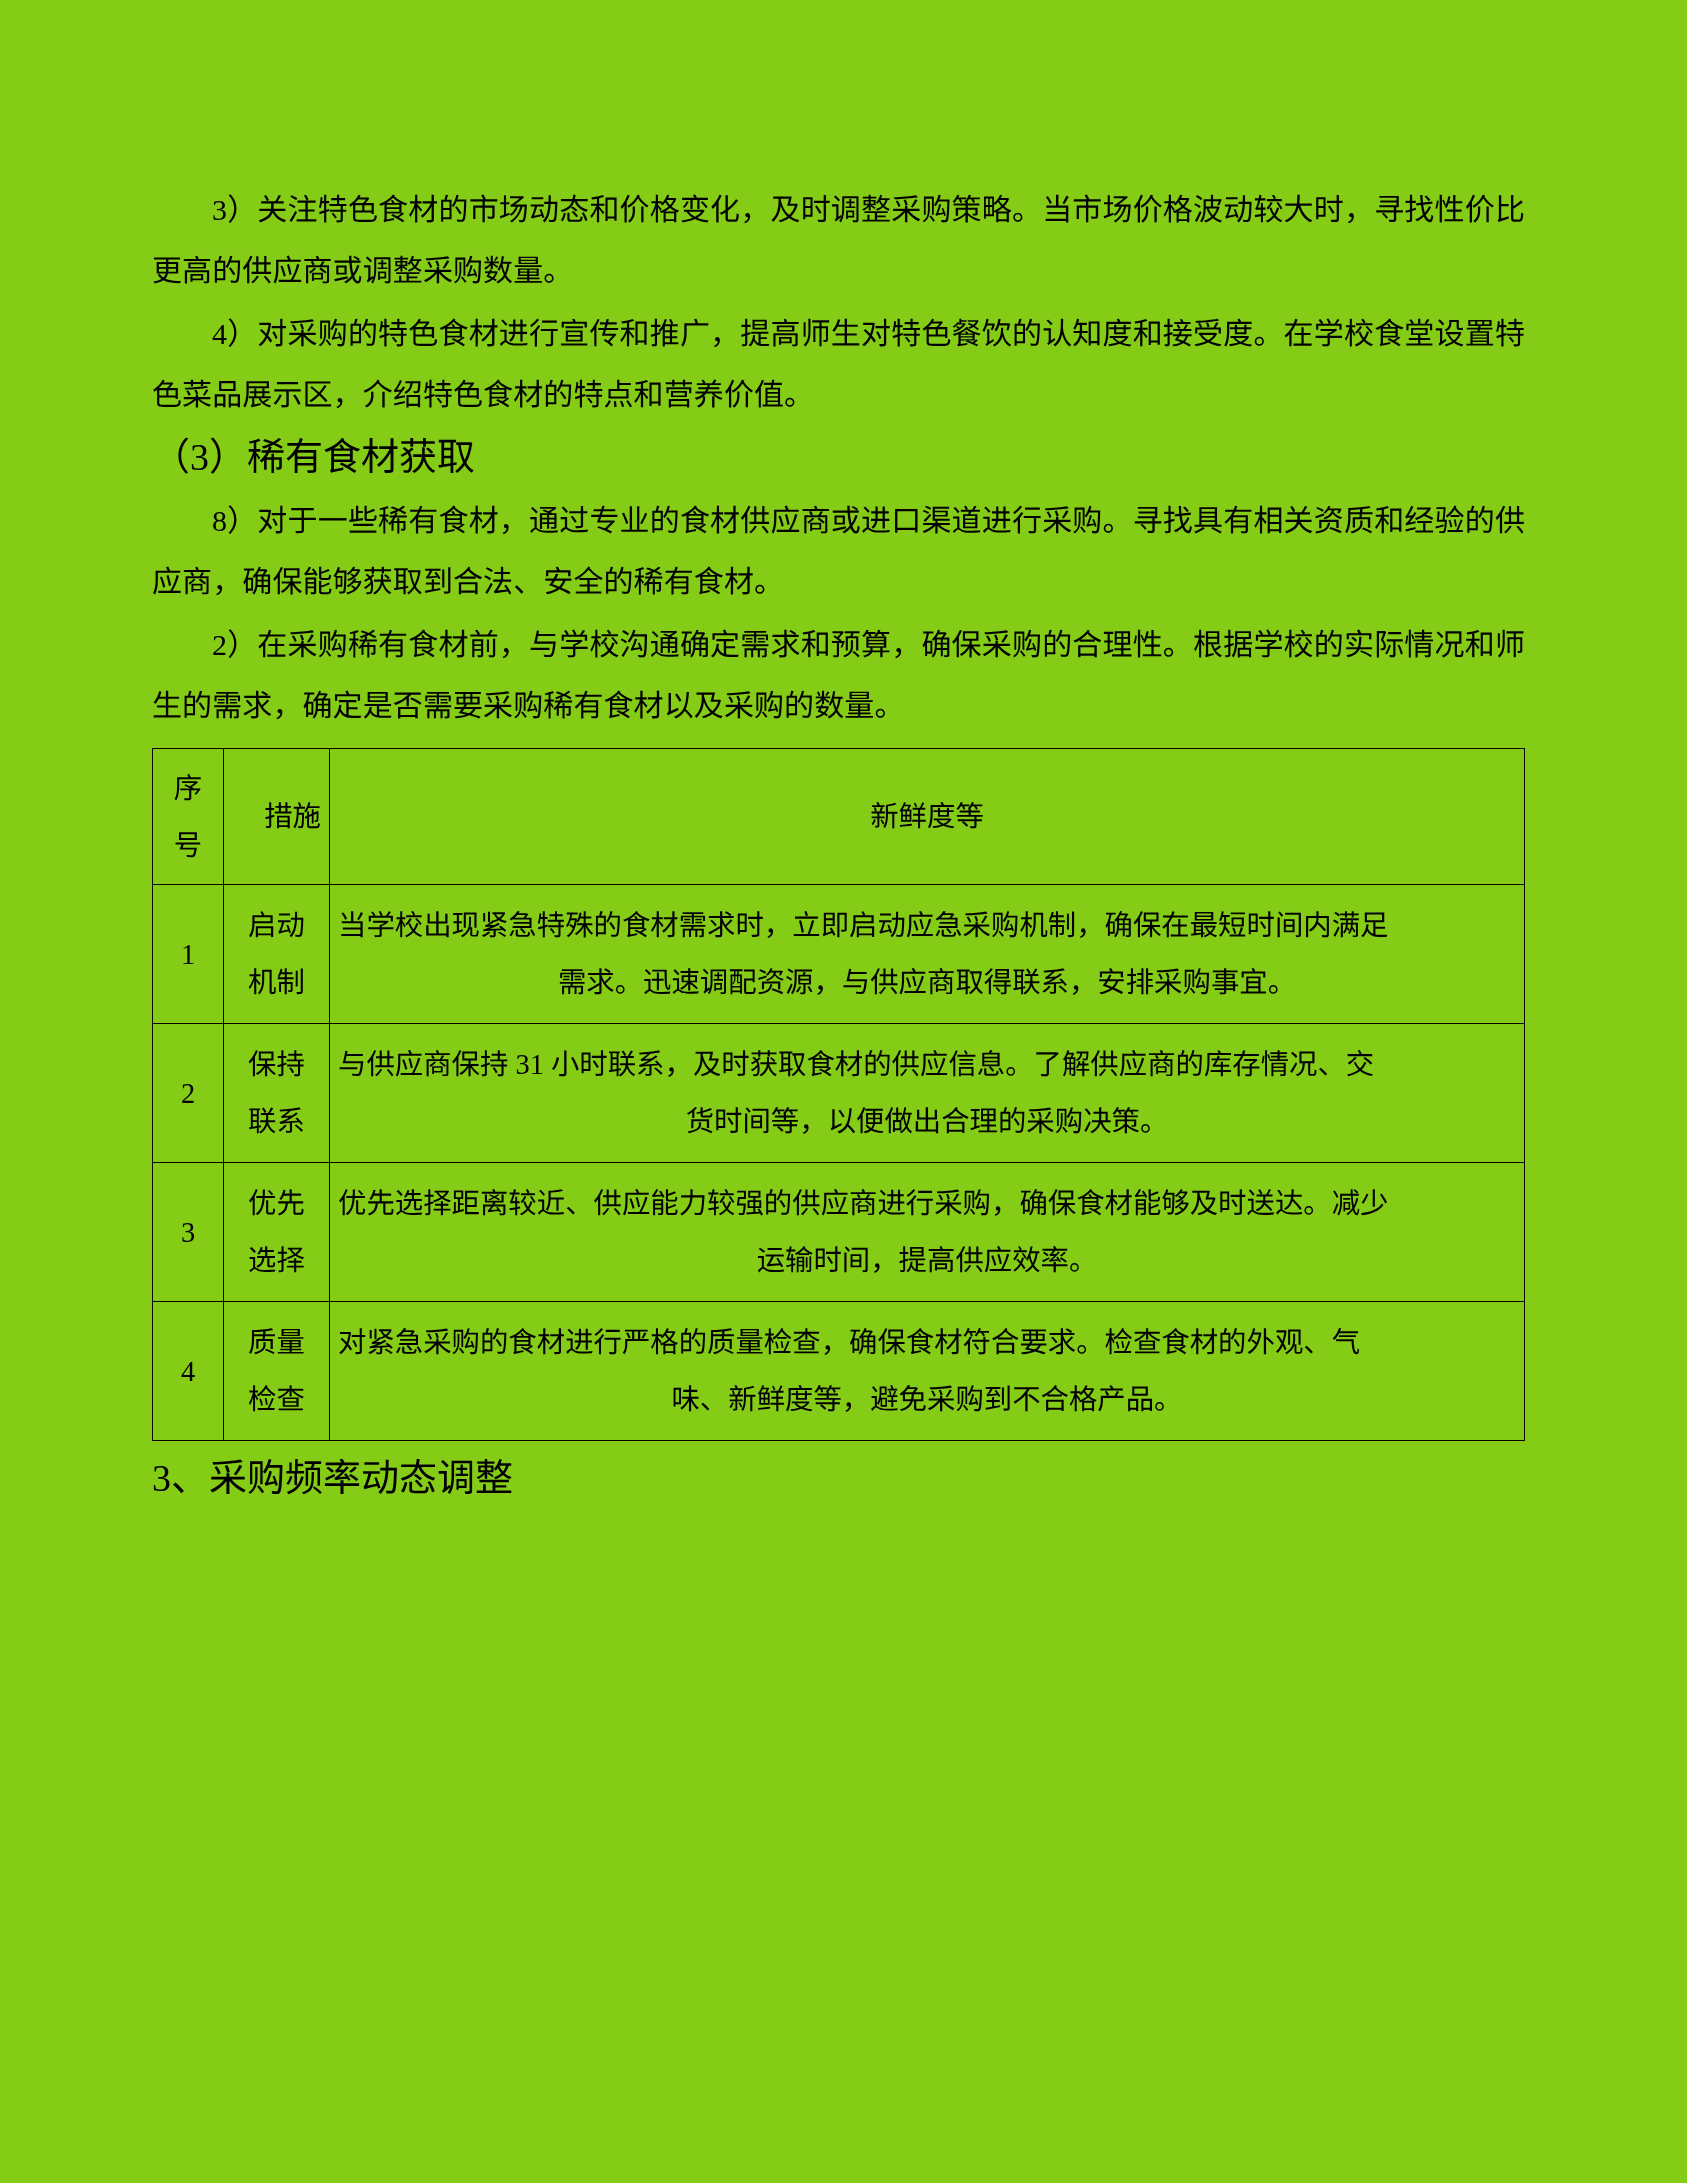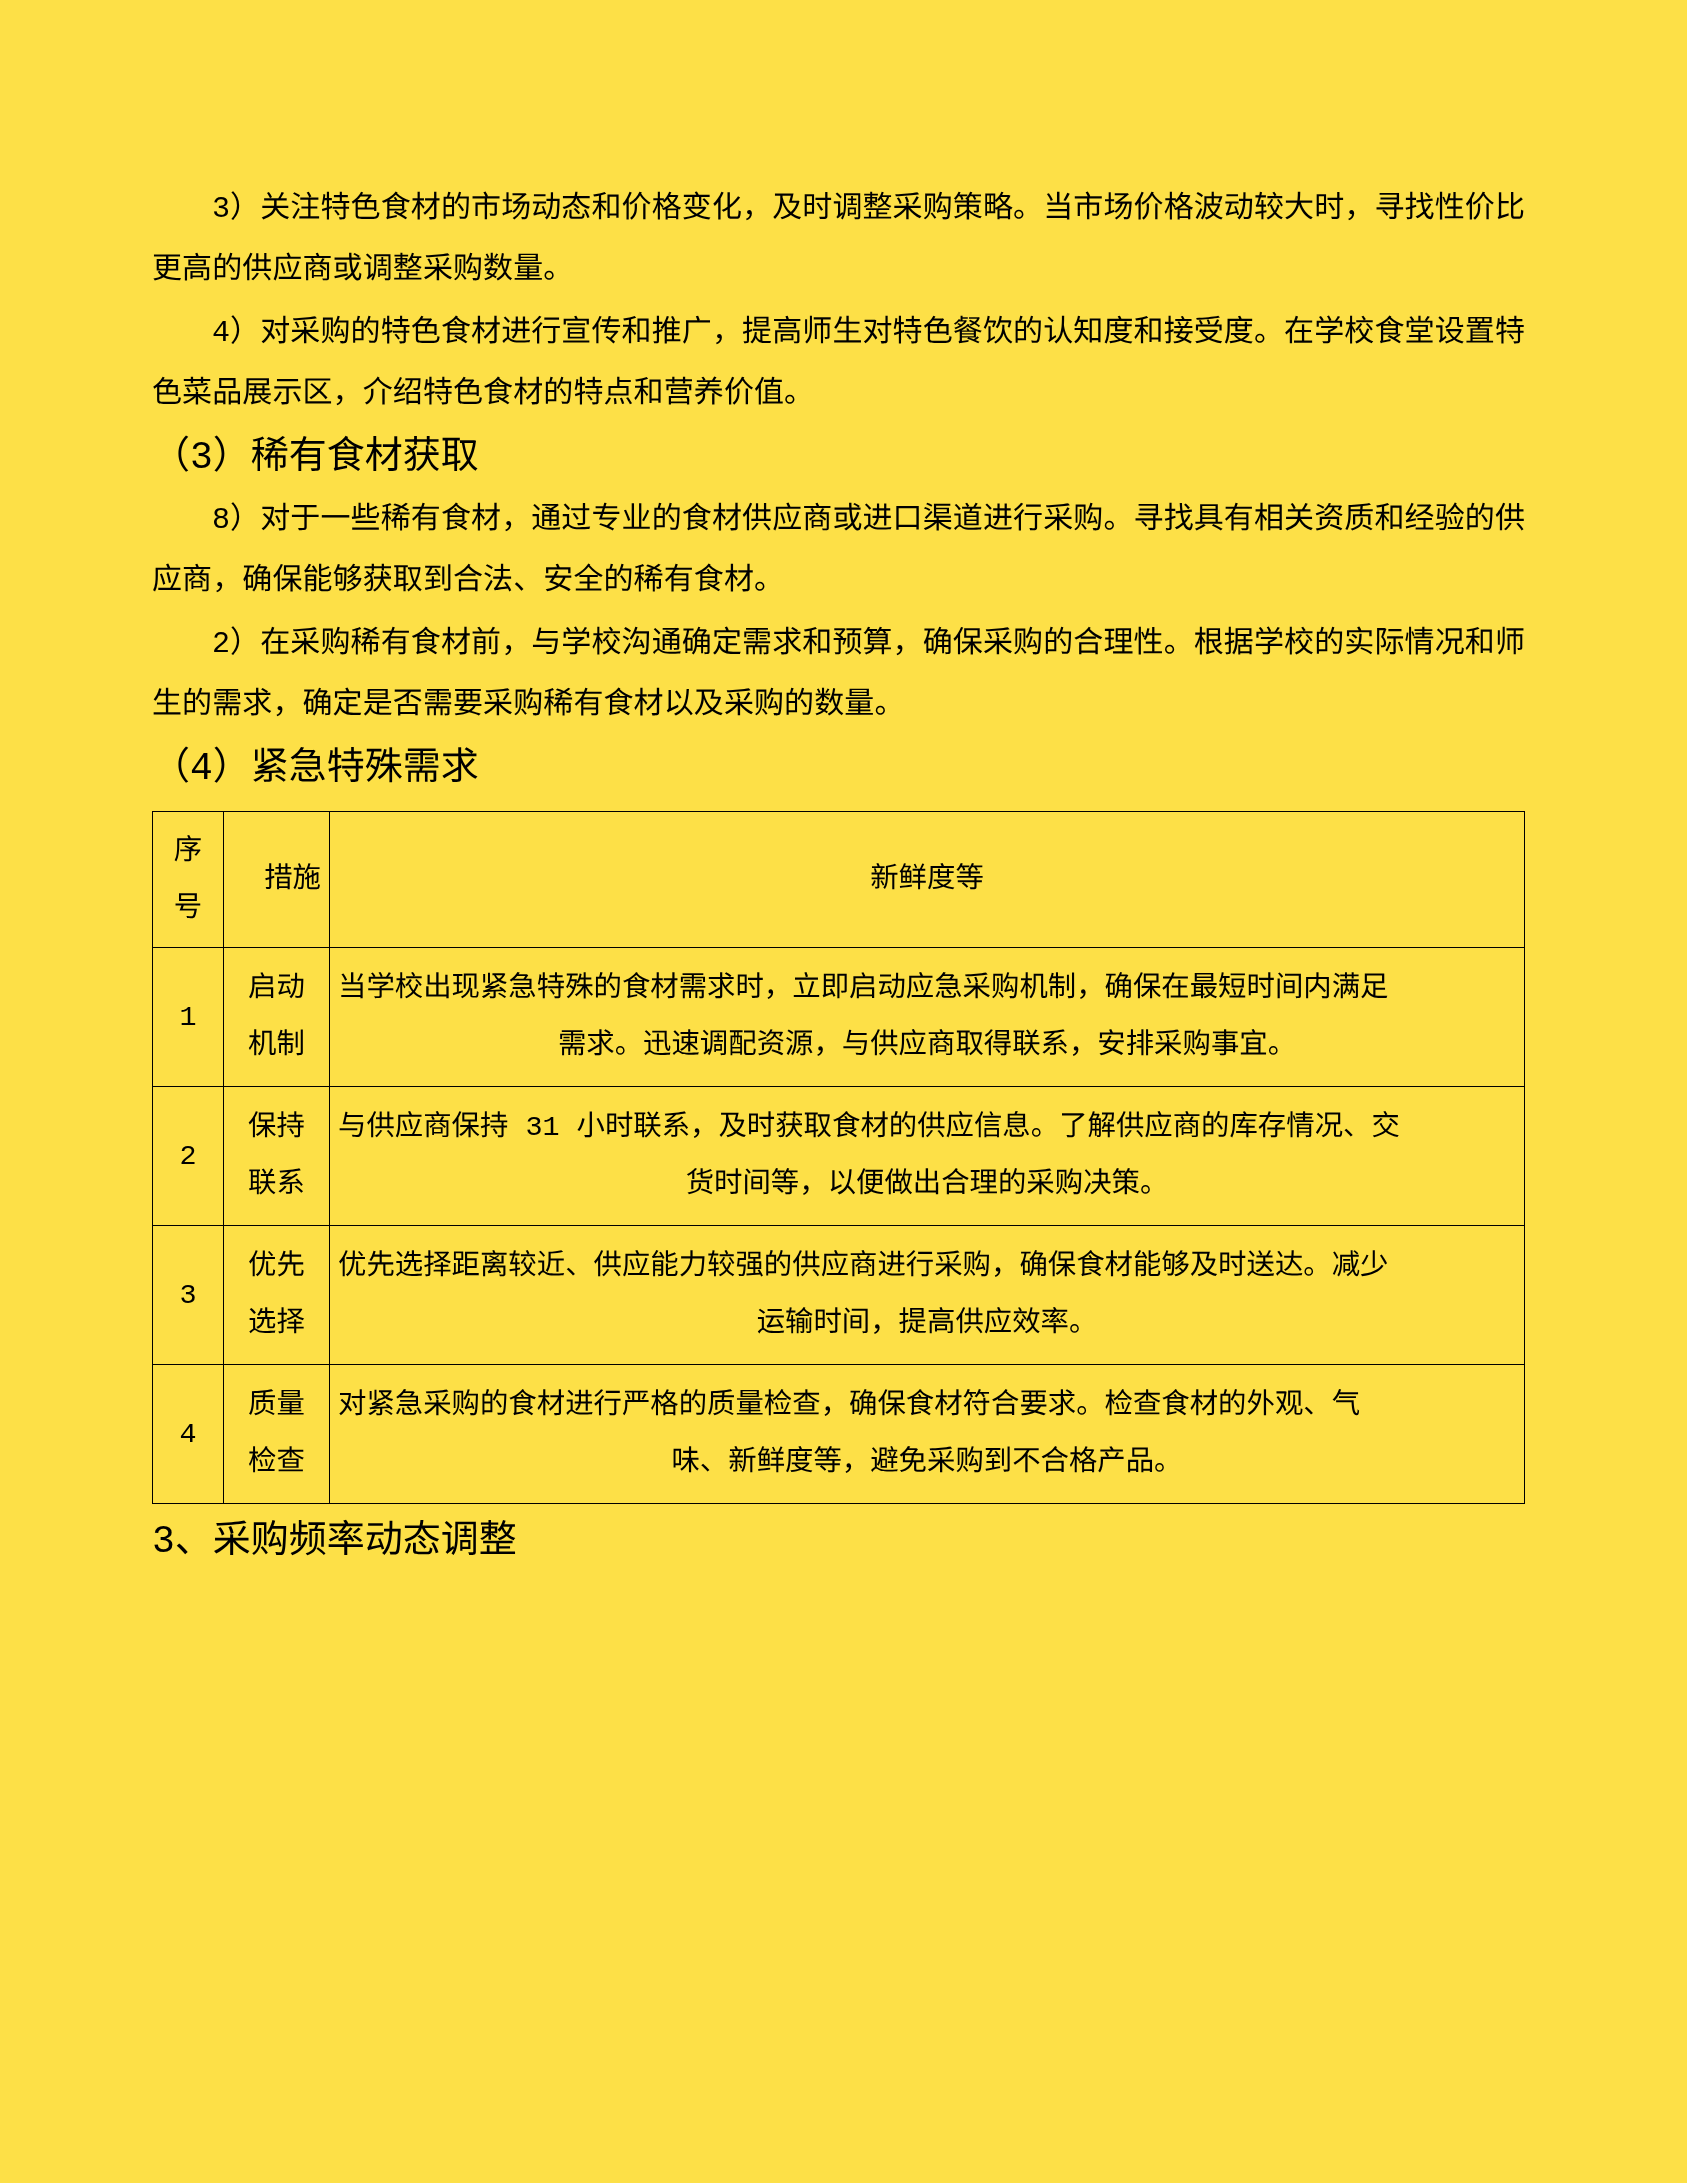--- a/index.html
+++ b/index.html
@@ -10,25 +10,24 @@
   }
   body {
     font-family: "Liberation Serif", "DejaVu Serif", serif;
     color: #000000;
     -webkit-font-smoothing: antialiased;
   }
   .page {
     position: relative;
     width: 1687px;
     height: 2183px;
-    background: #fde047;
+    background: #84cc16;
     box-sizing: border-box;
     padding: 179px 169px 132px 152px;
     overflow: hidden;
-    font-family: Liberation Mono, monospace;
   }
   .doc-body {
     width: 1373px;
   }
   p.para {
     margin: 0 0 2px 0;
     font-size: 30px;
     line-height: 61px;
     text-align: justify;
     text-justify: inter-ideograph;
@@ -107,21 +106,20 @@
     <p class="para indent2">4）对采购的特色食材进行宣传和推广，提高师生对特色餐饮的认知度和接受度。在学校食堂设置特色菜品展示区，介绍特色食材的特点和营养价值。</p>
 
     <p class="heading">（3）稀有食材获取</p>
 
     <p class="para indent2">8）对于一些稀有食材，通过专业的食材供应商或进口渠道进行采购。寻找具有相关资质和经验的供应商，确保能够获取到合法、安全的稀有食材。</p>
 
     <p class="para indent2">2）在采购稀有食材前，与学校沟通确定需求和预算，确保采购的合理性。根据学校的实际情况和师生的需求，确定是否需要采购稀有食材以及采购的数量。</p>
 
 
 
-    <p class="heading">（4）紧急特殊需求</p>
 
     <table class="tbl">
       <tbody>
         <tr class="tbl-head-row">
           <td class="col-no hdr-no">
             <span class="stack-line">序</span>
             <span class="stack-line">号</span>
           </td>
           <td class="col-measure hdr-measure">措施</td>
           <td class="col-content hdr-content">新鲜度等</td>

